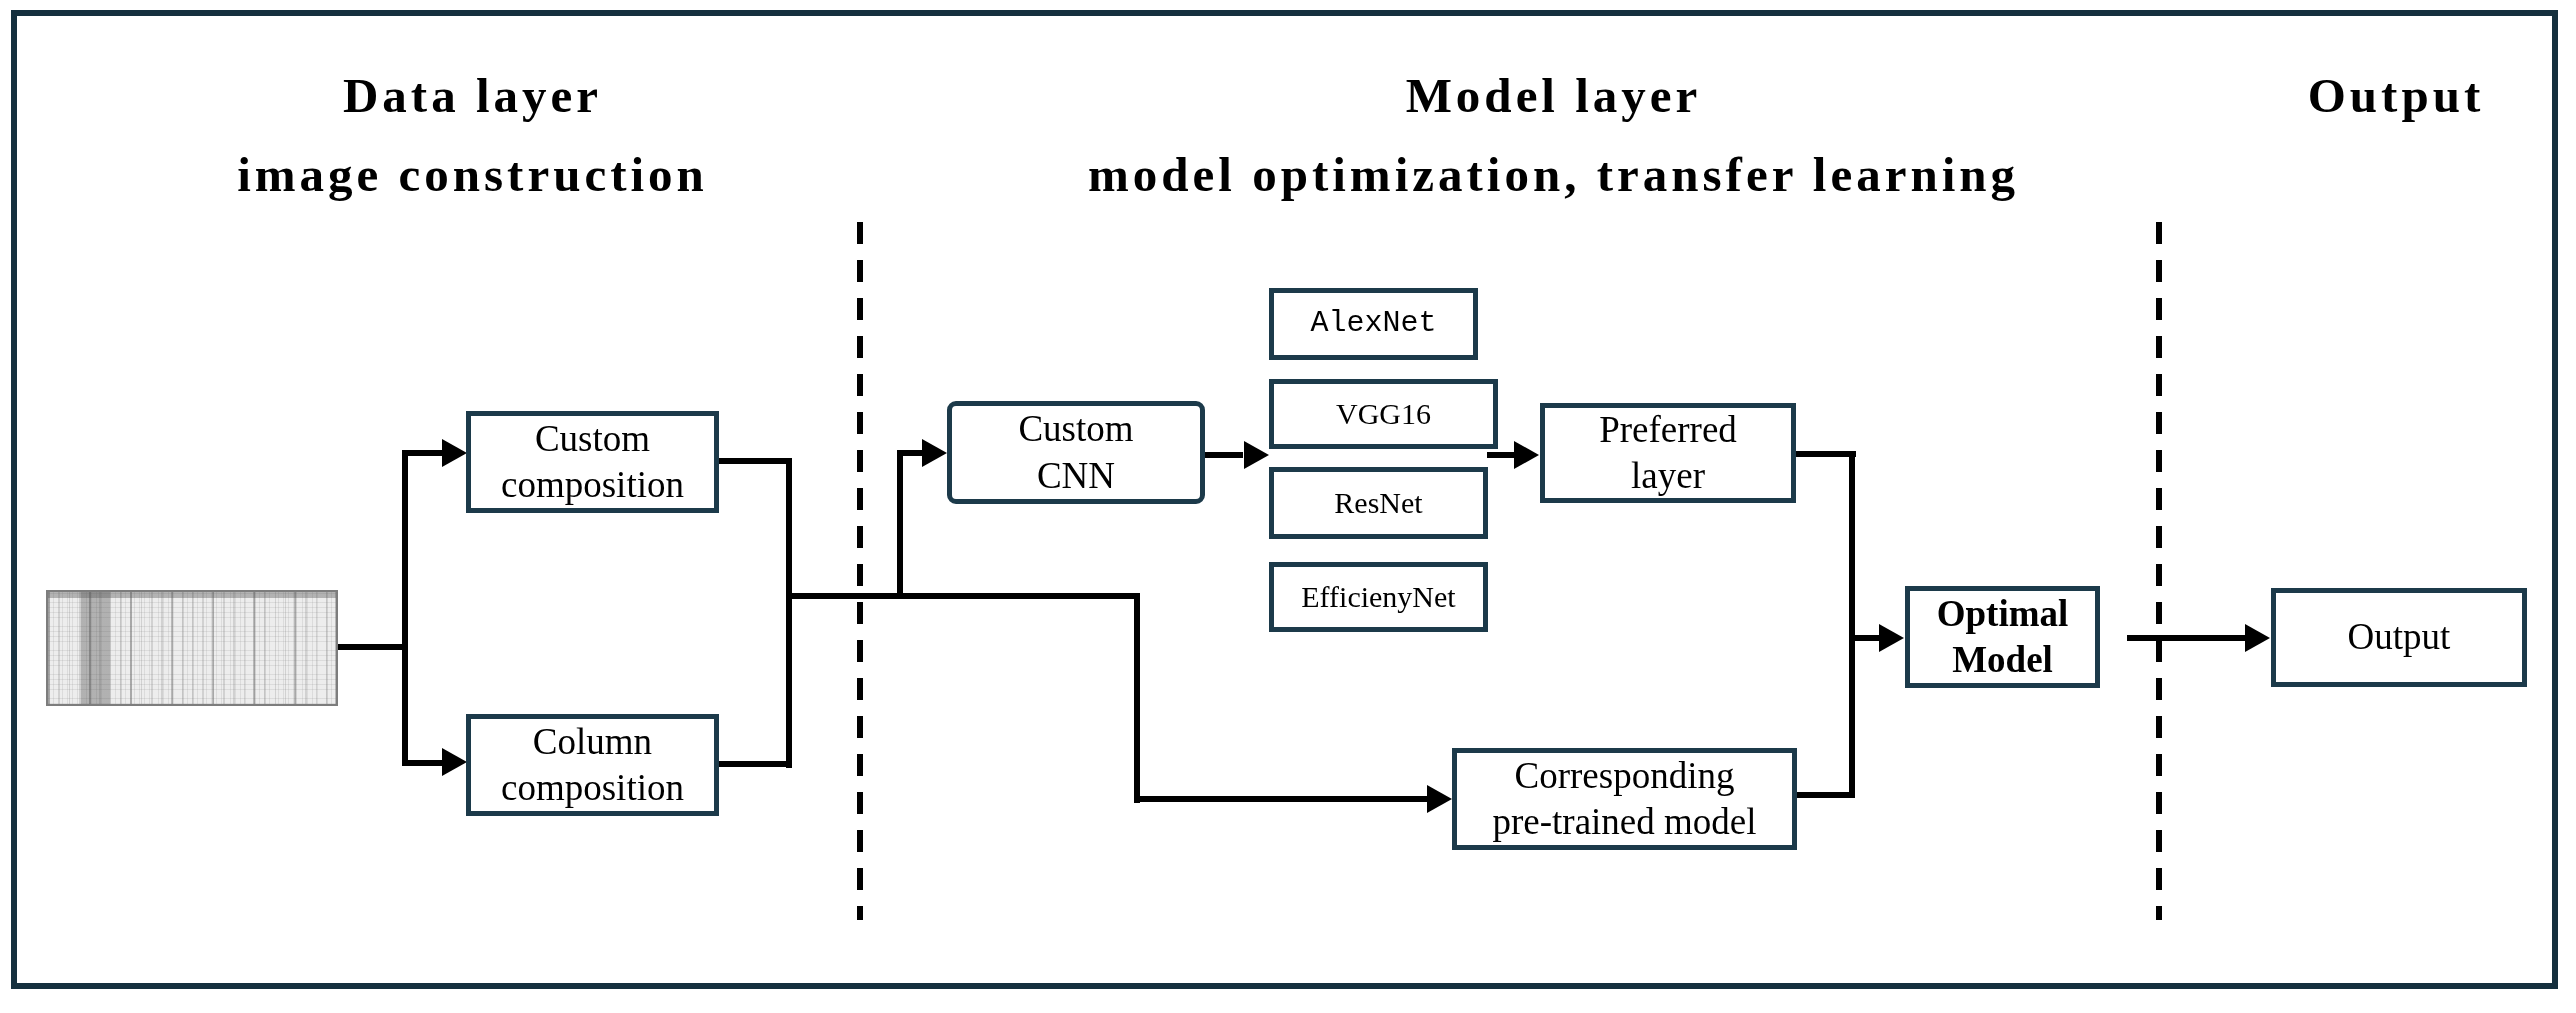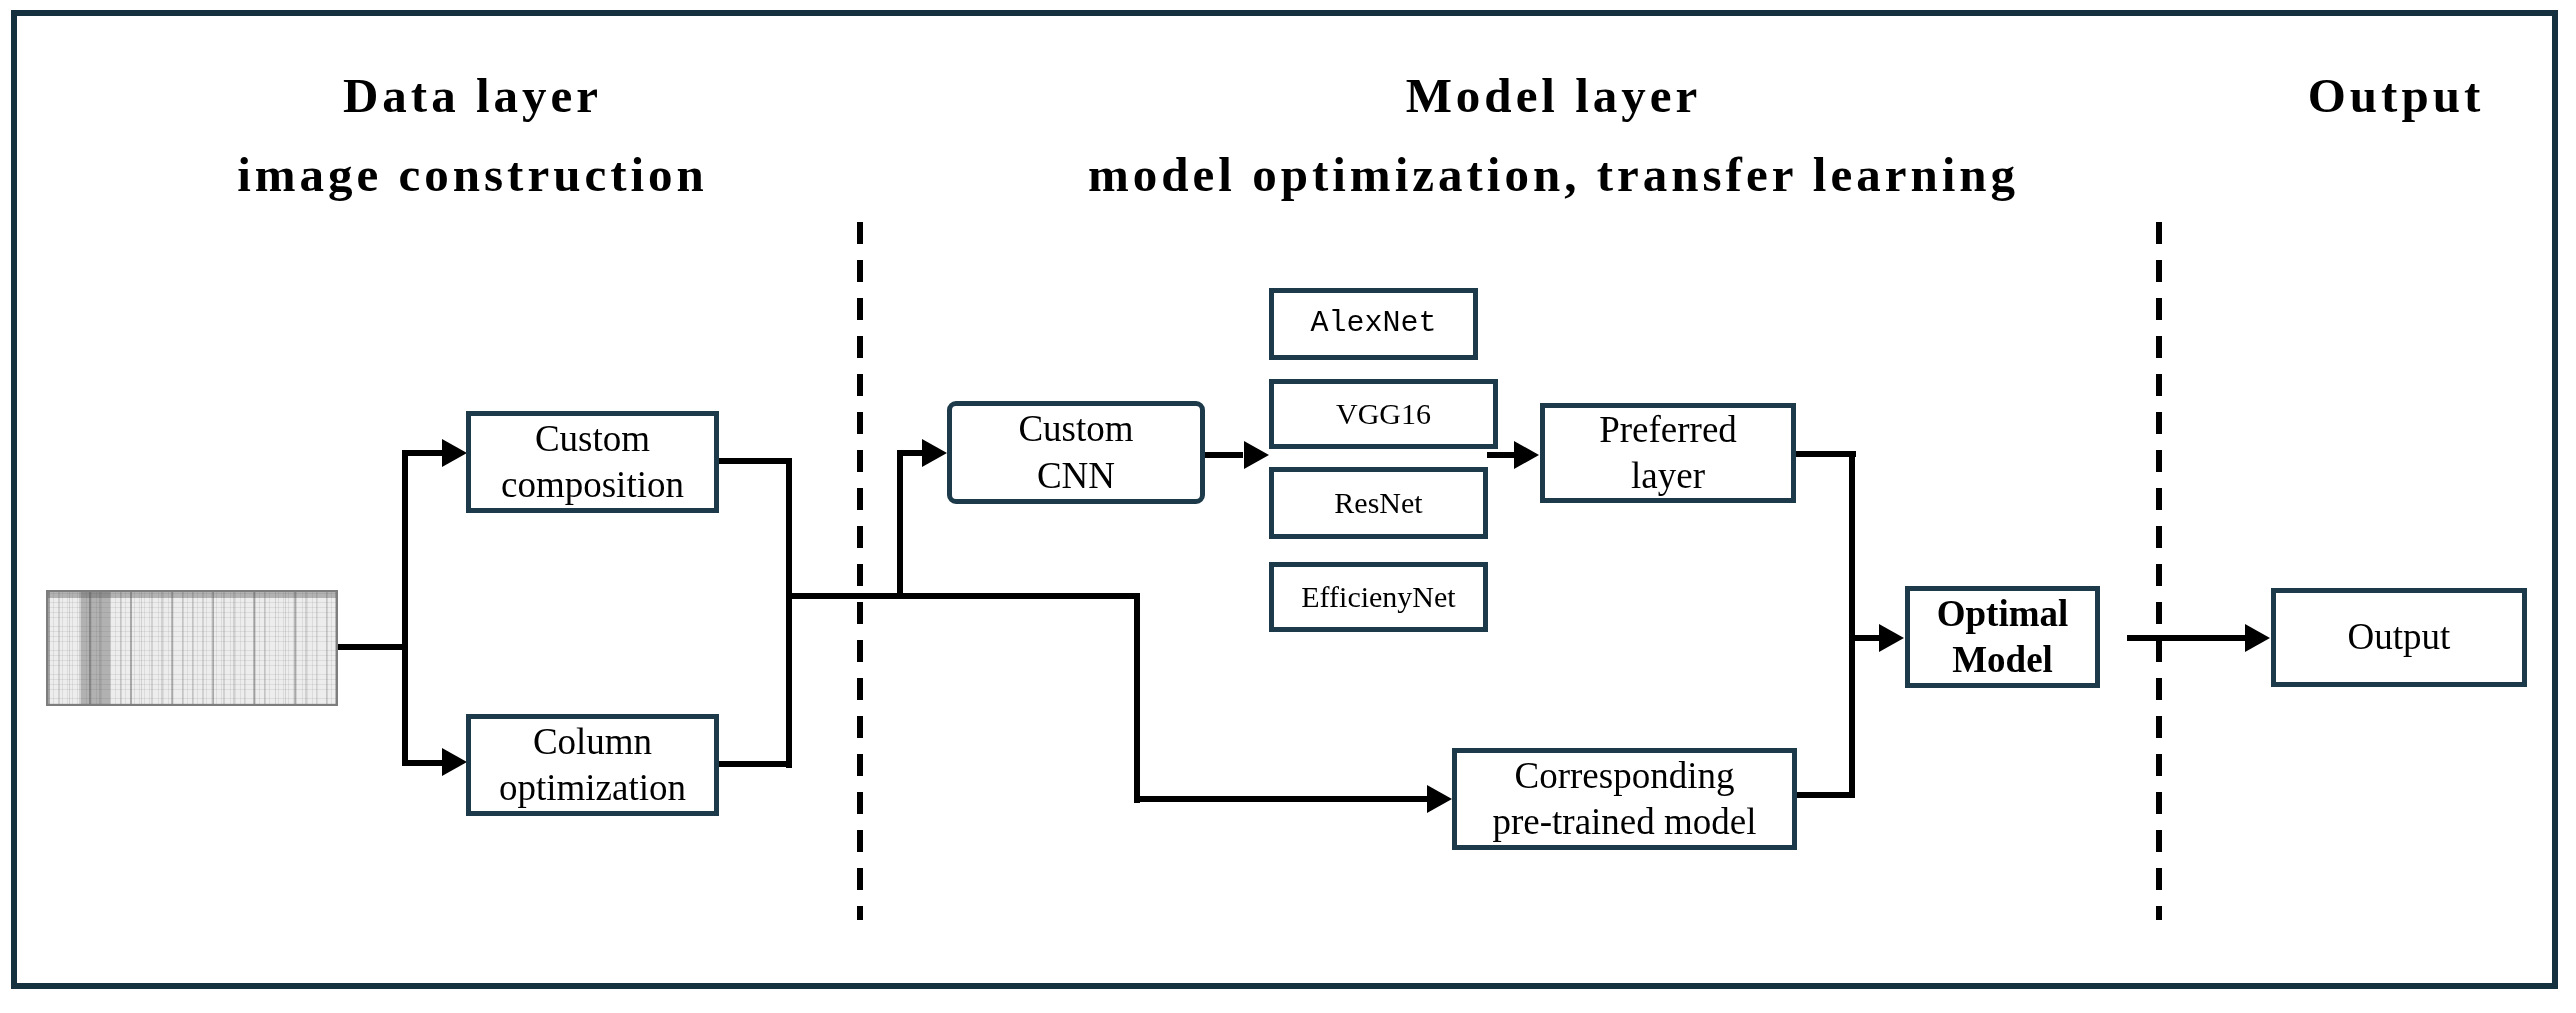--- a/index.html
+++ b/index.html
@@ -103,21 +103,21 @@
   <div class="ln" style="left:1855px;top:635px;width:24px;height:6.4px;"></div>
   <div class="ah" style="left:1879px;top:624px;"></div>
 
   <div class="ln" style="left:2127px;top:635px;width:118px;height:6.4px;"></div>
   <div class="ah" style="left:2245px;top:624px;"></div>
 
   <div class="node" style="left:466px;top:411px;width:253px;height:102px;">Custom
 composition</div>
 
   <div class="node" style="left:466px;top:714px;width:253px;height:102px;">Column
-optimization</div>
+composition</div>
 
   <div class="node" style="left:947px;top:401px;width:258px;height:103px;border-radius:9px;">Custom
 CNN</div>
 
   <div class="node sm" style="left:1269px;top:288px;width:209px;height:72px;font-family:Liberation Mono, monospace;">AlexNet</div>
   <div class="node sm" style="left:1269px;top:379px;width:229px;height:70px;">VGG16</div>
   <div class="node sm" style="left:1269px;top:467px;width:219px;height:72px;">ResNet</div>
   <div class="node sm" style="left:1269px;top:562px;width:219px;height:70px;">EfficienyNet</div>
 
   <div class="node" style="left:1540px;top:403px;width:256px;height:100px;">Preferred

